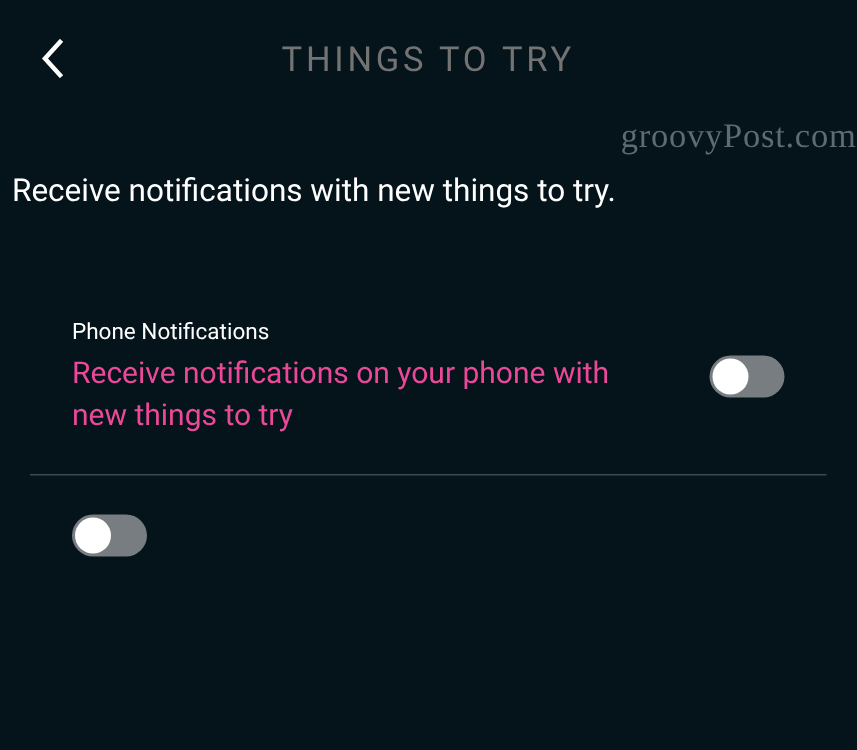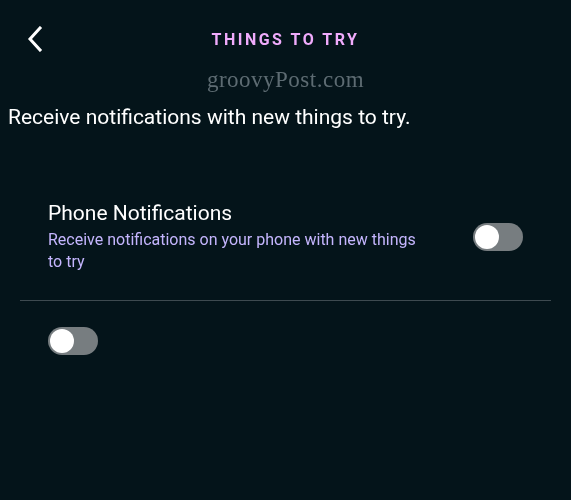--- a/index.html
+++ b/index.html
@@ -26,31 +26,31 @@
       height: 30px;
       display: flex;
       align-items: center;
       justify-content: center;
       cursor: pointer;
     }
     .header-title {
       position: absolute;
       left: 50%;
       transform: translateX(-50%);
-      font-size: 16px;
-      font-weight: 700;
+      font-size: 23px;
+      font-weight: 400;
       letter-spacing: 2.5px;
-      color: #f0abfc;
+      color: #737373;
     }
     .watermark {
-      text-align: center;
+      text-align: right;
       font-family: Georgia, "Times New Roman", serif;
       font-size: 23px;
       color: #5d6b72;
-      margin-top: 5px;
+      margin-top: 16px;
       letter-spacing: 0.5px;
     }
     .subheading {
       font-size: 21px;
       font-weight: 400;
       color: #ffffff;
       padding: 12px 20px 0 8px;
     }
     .settings-list {
       padding: 0 20px;
@@ -60,28 +60,28 @@
       display: flex;
       align-items: center;
       justify-content: space-between;
       padding: 22px 28px 22px 28px;
     }
     .setting-text {
       flex: 1;
       padding-right: 20px;
     }
     .setting-title {
-      font-size: 21px;
+      font-size: 15px;
       font-weight: 400;
       color: #ffffff;
       margin-bottom: 4px;
     }
     .setting-desc {
-      font-size: 16px;
-      color: #c4b5fd;
+      font-size: 20px;
+      color: #ec4899;
       line-height: 1.4;
       max-width: 370px;
     }
     .divider {
       height: 1px;
       background: #3e4a50;
       margin: 4px 0;
     }
     .toggle {
       width: 50px;

